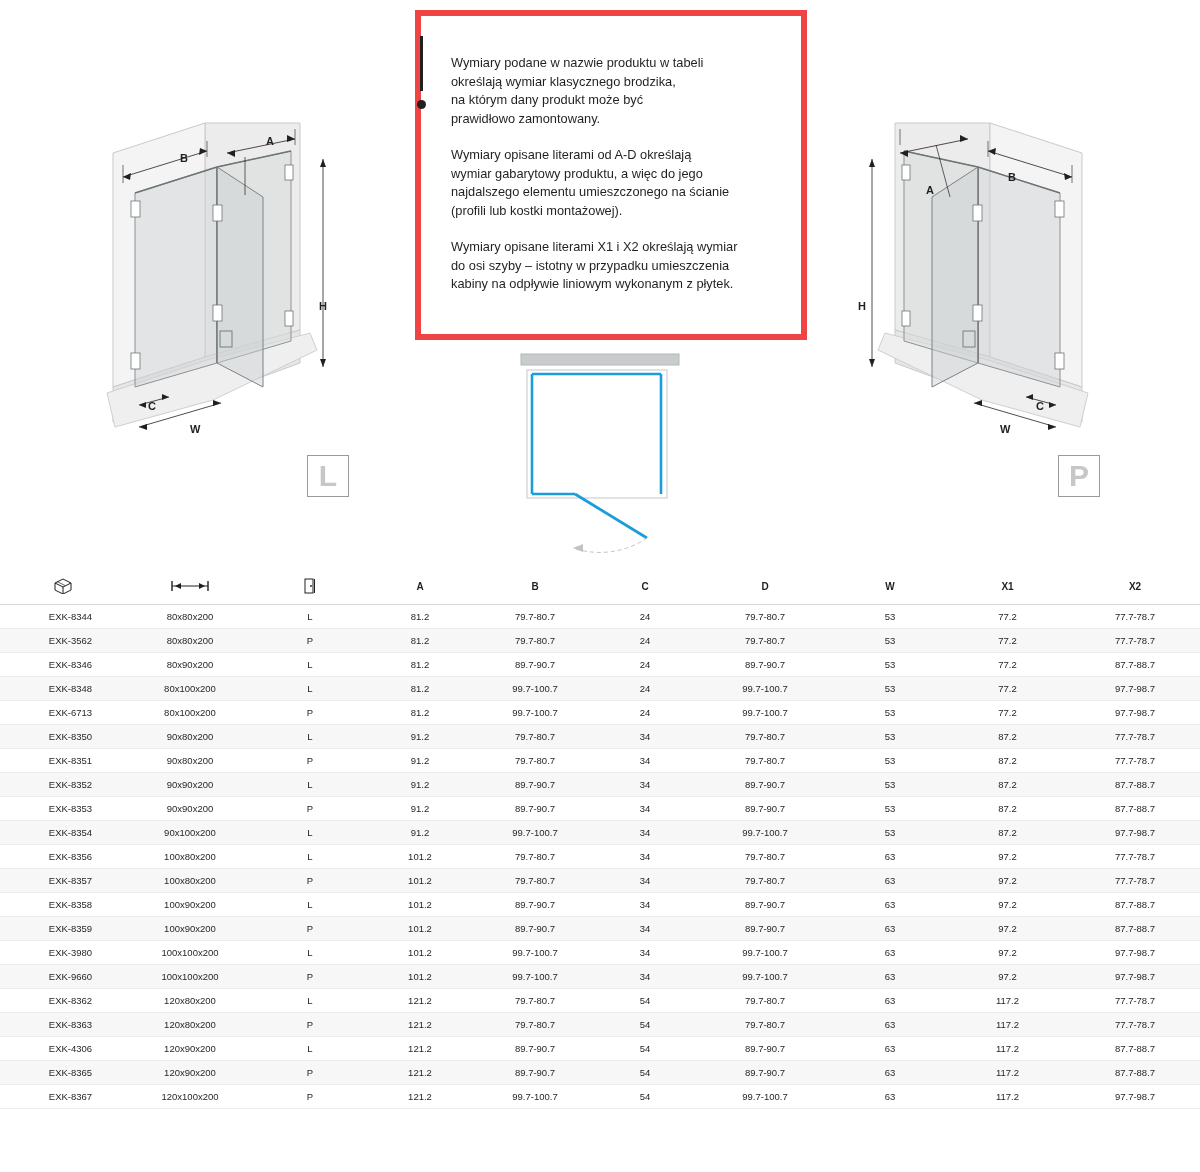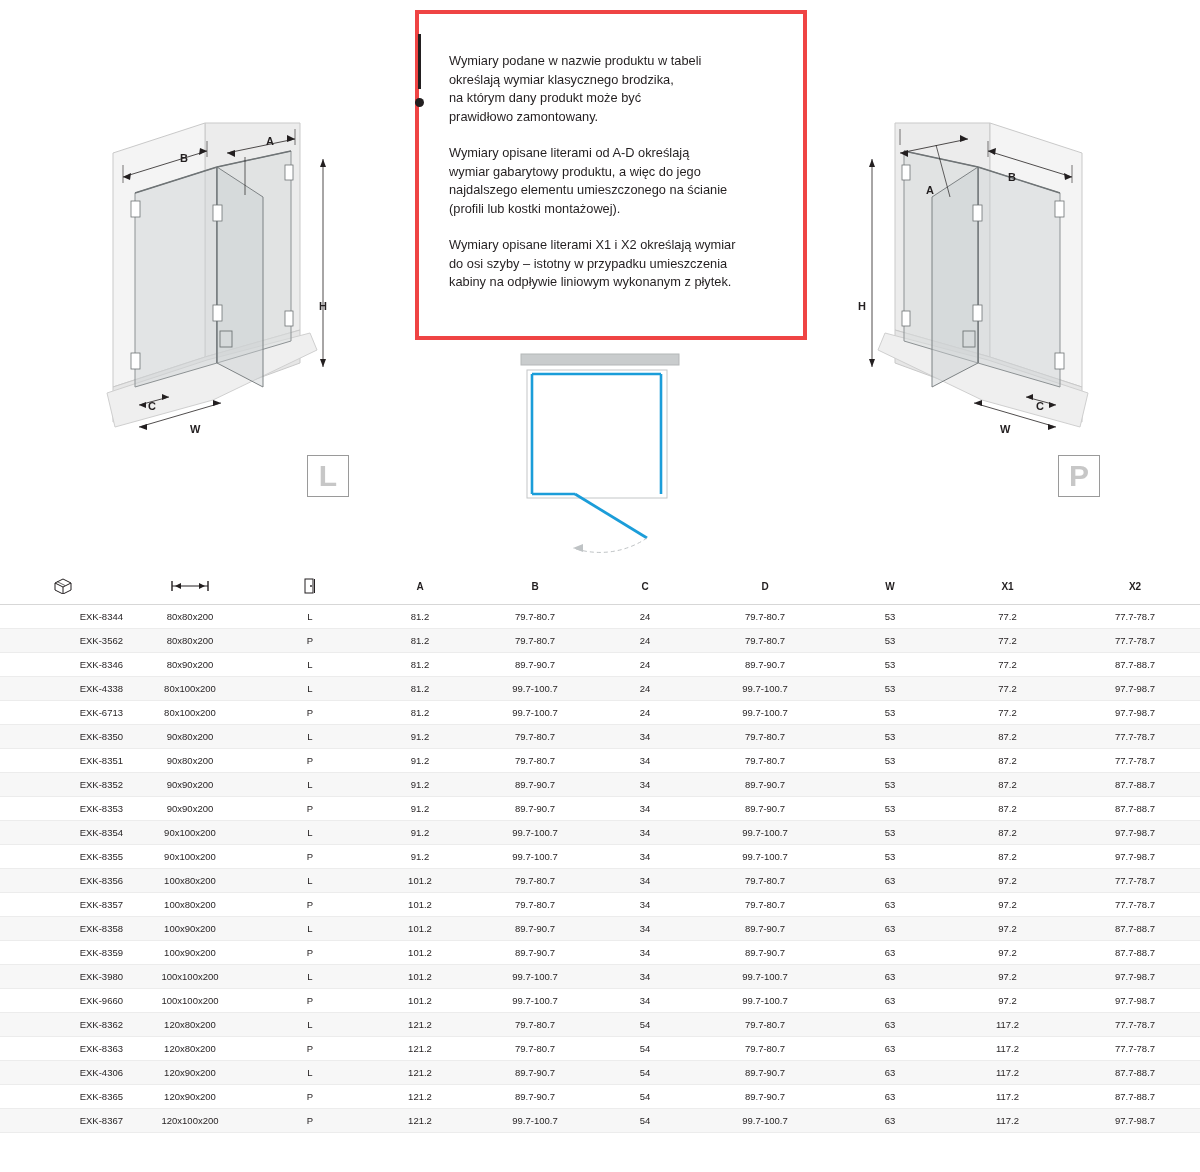--- a/index.html
+++ b/index.html
@@ -11,21 +11,21 @@
     color:#231f20;
     position:relative;
     overflow:hidden;
   }
   
   .top-area { position:relative; width:1200px; height:570px; }
 
   
   .note-box {
     position:absolute; left:415px; top:10px; width:392px; height:330px;
-    border:4px solid #ef4444; background:#fff;
+    border:6px solid #ef4444; background:#fff;
   }
   .note-bar {
     position:absolute; left:-1px; top:20px; width:3px; height:55px; background:#231f20;
   }
   .note-dot {
     position:absolute; left:-4px; top:84px; width:9px; height:9px; border-radius:50%; background:#231f20;
   }
   .note-text {
     position:absolute; left:30px; top:38px; width:350px;
     font-size:12.8px; line-height:1.45; color:#231f20;
@@ -58,21 +58,21 @@
     font-size:10px; font-weight:bold; color:#231f20; text-align:center;
     padding:8px 2px 10px 2px; border-bottom:1px solid #d7d7d7;
     vertical-align:middle;
   }
   thead th.icon-col { font-size:0; }
   tbody td {
     text-align:center; padding:6px 2px; border-bottom:1px solid #ececec;
     color:#231f20; font-size:9.5px; white-space:nowrap;
   }
   tbody tr:nth-child(even) { background:#f7f7f7; }
-  tbody td.code { text-align:right; padding-left:18px; }
+  tbody td.code { text-align:center; padding-left:18px; }
   .hdr-icon { display:inline-block; }
 </style>
 </head>
 <body>
 
 <div class="top-area">
 
   <div class="iso" style="left:95px; top:105px;">
     <svg width="260" height="340" viewBox="0 0 260 340">
 
@@ -326,21 +326,21 @@
           <td>L</td>
           <td>81.2</td>
           <td>89.7-90.7</td>
           <td>24</td>
           <td>89.7-90.7</td>
           <td>53</td>
           <td>77.2</td>
           <td>87.7-88.7</td>
         </tr>
         <tr>
-          <td class="code">EXK-4338</td>
+          <td class="code">EXK-8348</td>
           <td>80x100x200</td>
           <td>L</td>
           <td>81.2</td>
           <td>99.7-100.7</td>
           <td>24</td>
           <td>99.7-100.7</td>
           <td>53</td>
           <td>77.2</td>
           <td>97.7-98.7</td>
         </tr>
@@ -401,32 +401,20 @@
           <td>34</td>
           <td>89.7-90.7</td>
           <td>53</td>
           <td>87.2</td>
           <td>87.7-88.7</td>
         </tr>
         <tr>
           <td class="code">EXK-8354</td>
           <td>90x100x200</td>
           <td>L</td>
-          <td>91.2</td>
-          <td>99.7-100.7</td>
-          <td>34</td>
-          <td>99.7-100.7</td>
-          <td>53</td>
-          <td>87.2</td>
-          <td>97.7-98.7</td>
-        </tr>
-        <tr>
-          <td class="code">EXK-8355</td>
-          <td>90x100x200</td>
-          <td>P</td>
           <td>91.2</td>
           <td>99.7-100.7</td>
           <td>34</td>
           <td>99.7-100.7</td>
           <td>53</td>
           <td>87.2</td>
           <td>97.7-98.7</td>
         </tr>
         <tr>
           <td class="code">EXK-8356</td>

